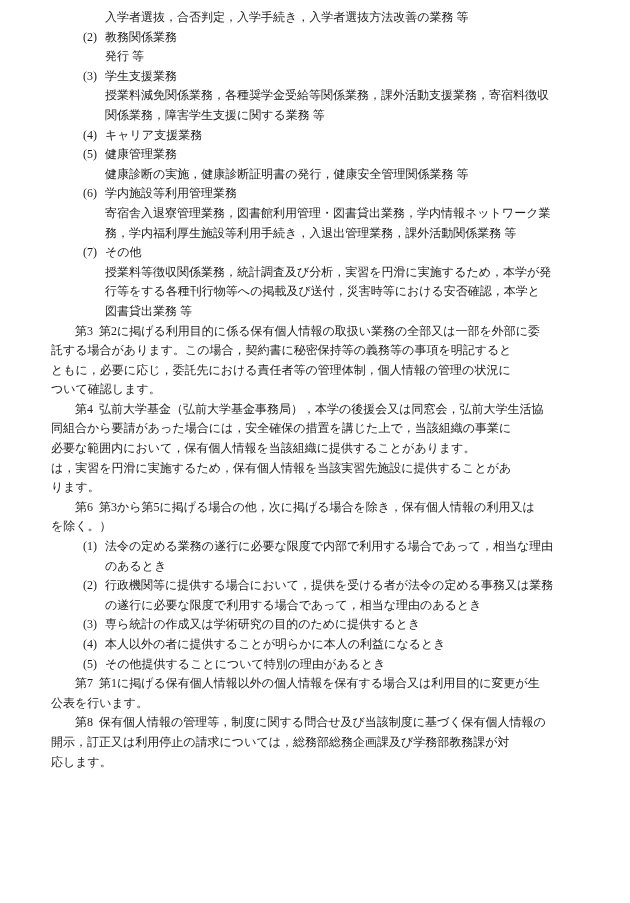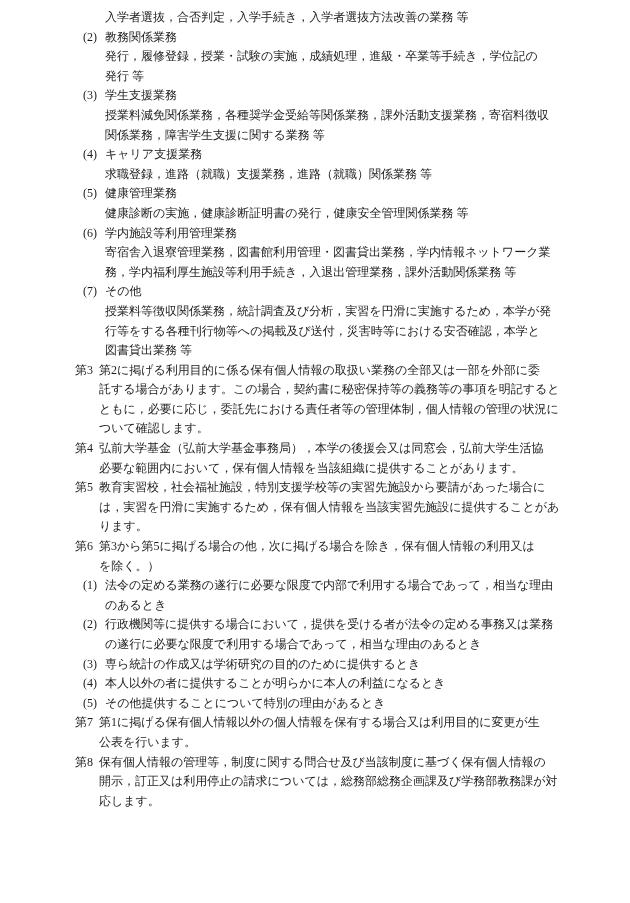--- a/index.html
+++ b/index.html
@@ -32,51 +32,49 @@
   }
   
   .t-body    { padding-left: 105px; }
   
   .t-item    { padding-left: 105px; }
   .t-item .lbl { left: 83px; }
   
   .t-dai     { padding-left: 99px; }
   .t-dai .lbl { left: 75px; }
   
-  .t-daicont { padding-left: 99px; font-family: Liberation Serif, serif; }
+  .t-daicont { padding-left: 51px; font-family: Liberation Serif, serif; }
 </style>
 </head>
 <body>
 
 <div class="page" id="doc">
     <div class="line t-body"><span>入学者選抜，合否判定，入学手続き，入学者選抜方法改善の業務 等</span></div>
     <div class="line t-item"><span class="lbl">(2)</span><span>教務関係業務</span></div>
-    <div class="line t-body"><span>発行，履修登録，授業・試験の実施，成績処理，進級・卒業等手続き，学位記の</span></div>
     <div class="line t-body"><span>発行 等</span></div>
     <div class="line t-item"><span class="lbl">(3)</span><span>学生支援業務</span></div>
     <div class="line t-body"><span>授業料減免関係業務，各種奨学金受給等関係業務，課外活動支援業務，寄宿料徴収</span></div>
     <div class="line t-body"><span>関係業務，障害学生支援に関する業務 等</span></div>
     <div class="line t-item"><span class="lbl">(4)</span><span>キャリア支援業務</span></div>
-    <div class="line t-body"><span>求職登録，進路（就職）支援業務，進路（就職）関係業務 等</span></div>
     <div class="line t-item"><span class="lbl">(5)</span><span>健康管理業務</span></div>
     <div class="line t-body"><span>健康診断の実施，健康診断証明書の発行，健康安全管理関係業務 等</span></div>
     <div class="line t-item"><span class="lbl">(6)</span><span>学内施設等利用管理業務</span></div>
     <div class="line t-body"><span>寄宿舎入退寮管理業務，図書館利用管理・図書貸出業務，学内情報ネットワーク業</span></div>
     <div class="line t-body"><span>務，学内福利厚生施設等利用手続き，入退出管理業務，課外活動関係業務 等</span></div>
     <div class="line t-item"><span class="lbl">(7)</span><span>その他</span></div>
     <div class="line t-body"><span>授業料等徴収関係業務，統計調査及び分析，実習を円滑に実施するため，本学が発</span></div>
     <div class="line t-body"><span>行等をする各種刊行物等への掲載及び送付，災害時等における安否確認，本学と</span></div>
     <div class="line t-body"><span>図書貸出業務 等</span></div>
     <div class="line t-dai"><span class="lbl">第3</span><span>第2に掲げる利用目的に係る保有個人情報の取扱い業務の全部又は一部を外部に委</span></div>
     <div class="line t-daicont"><span>託する場合があります。この場合，契約書に秘密保持等の義務等の事項を明記すると</span></div>
     <div class="line t-daicont"><span>ともに，必要に応じ，委託先における責任者等の管理体制，個人情報の管理の状況に</span></div>
     <div class="line t-daicont"><span>ついて確認します。</span></div>
     <div class="line t-dai"><span class="lbl">第4</span><span>弘前大学基金（弘前大学基金事務局），本学の後援会又は同窓会，弘前大学生活協</span></div>
+    <div class="line t-daicont"><span>同組合から要請があった場合には，安全確保の措置を講じた上で，当該組織の事業に</span></div>
     <div class="line t-daicont"><span>必要な範囲内において，保有個人情報を当該組織に提供することがあります。</span></div>
-    <div class="line t-dai"><span class="lbl">第5</span><span>教育実習校，社会福祉施設，特別支援学校等の実習先施設から要請があった場合に</span></div>
     <div class="line t-daicont"><span>は，実習を円滑に実施するため，保有個人情報を当該実習先施設に提供することがあ</span></div>
     <div class="line t-daicont"><span>ります。</span></div>
     <div class="line t-dai"><span class="lbl">第6</span><span>第3から第5に掲げる場合の他，次に掲げる場合を除き，保有個人情報の利用又は</span></div>
     <div class="line t-daicont"><span>を除く。）</span></div>
     <div class="line t-item"><span class="lbl">(1)</span><span>法令の定める業務の遂行に必要な限度で内部で利用する場合であって，相当な理由</span></div>
     <div class="line t-body"><span>のあるとき</span></div>
     <div class="line t-item"><span class="lbl">(2)</span><span>行政機関等に提供する場合において，提供を受ける者が法令の定める事務又は業務</span></div>
     <div class="line t-body"><span>の遂行に必要な限度で利用する場合であって，相当な理由のあるとき</span></div>
     <div class="line t-item"><span class="lbl">(3)</span><span>専ら統計の作成又は学術研究の目的のために提供するとき</span></div>
     <div class="line t-item"><span class="lbl">(4)</span><span>本人以外の者に提供することが明らかに本人の利益になるとき</span></div>

